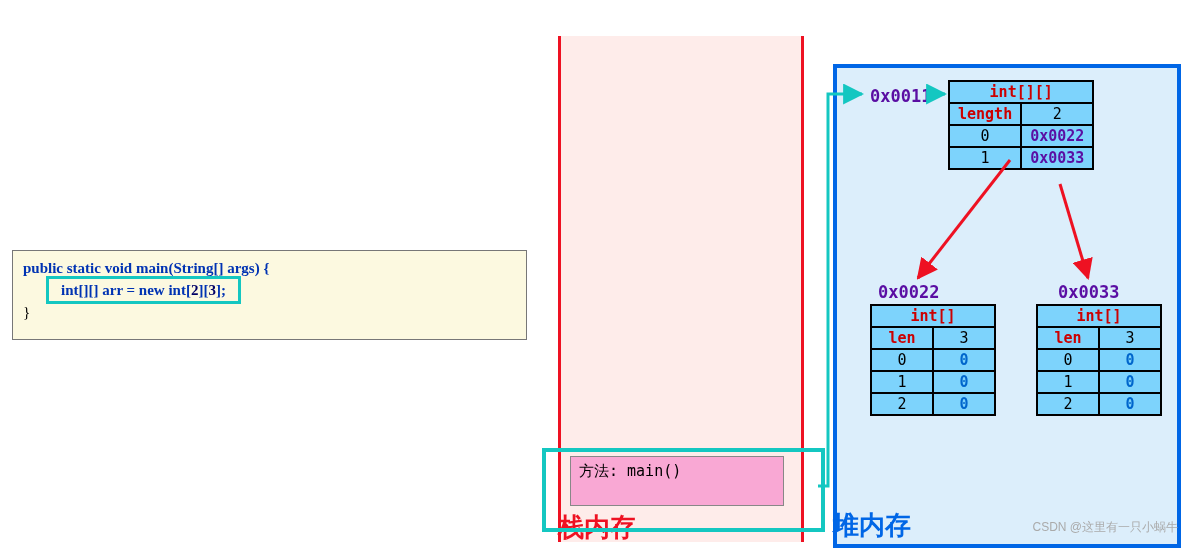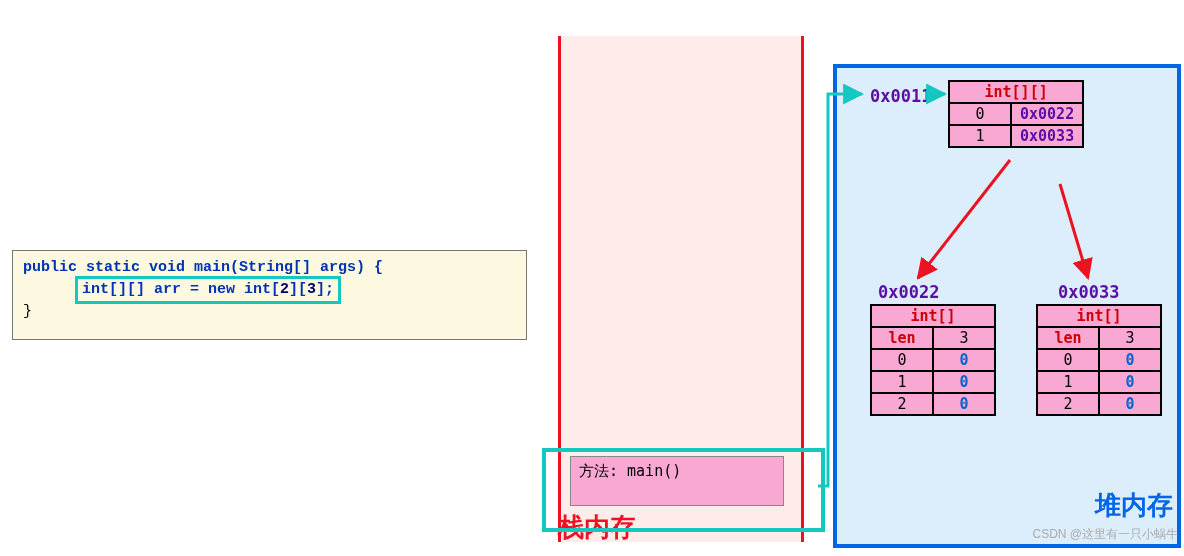--- a/index.html
+++ b/index.html
@@ -1,43 +1,43 @@
 <!DOCTYPE html>
 <html><head>
 <meta charset="utf-8">
 <style>
   html,body{margin:0;padding:0;font-family:"Microsoft YaHei","SimSun",sans-serif;font-size:14px;color:#000}
   .canvas{position:relative;width:1184px;height:556px;background:#fff}
   .title{position:absolute;left:50px;top:4px;color:#c00;font-size:20px;font-weight:700}
   
-  .codebox{position:absolute;left:12px;top:250px;width:515px;height:90px;background:#fcf9e0;border:1px solid #777;padding:6px 10px;box-sizing:border-box;font-family:Liberation Mono, monospace;font-size:15px;line-height:22px}
+  .codebox{position:absolute;left:12px;top:250px;width:515px;height:90px;background:#fcf9e0;border:1px solid #777;padding:6px 10px;box-sizing:border-box;font-family:Liberation Serif, serif;font-size:15px;line-height:22px}
   .kw{color:#0033b3;font-weight:700}
   .type{color:#0033b3;font-weight:700}
   .num{color:#006;font-weight:700}
-  .hl{border:3px solid #14c7c1;display:inline-block;padding:0 4px;margin:-3px 16px}
+  .hl{border:3px solid #14c7c1;display:inline-block;padding:0 12px;margin:-3px 8px}
   
   .stackcol{position:absolute;left:558px;top:36px;width:240px;height:506px;border:3px solid #e12;border-top:none;border-bottom:none;background:#feecea}
   .stacklabel{position:absolute;left:558px;top:510px;width:240px;color:#e12;font-size:26px;font-weight:700}
   
   .stackframe-outer{position:absolute;left:542px;top:448px;width:275px;height:76px;border:4px solid #14c7c1}
   .stackframe{position:absolute;left:570px;top:456px;width:214px;height:50px;background:#f9a8d4;border:1px solid #888;padding:4px 8px;box-sizing:border-box;font-family:Consolas,"Microsoft YaHei",monospace;font-size:15px;line-height:20px}
   .addr{color:#5a0ea3;font-weight:700}
   
   .heap{position:absolute;left:833px;top:64px;width:340px;height:476px;border:4px solid #0066e6;background:#dceefb}
-  .heaplabel{position:absolute;left:833px;top:488px;width:340px;text-align:right;color:#0066e6;font-size:26px;font-weight:700}
+  .heaplabel{position:absolute;left:833px;top:508px;width:340px;text-align:left;color:#0066e6;font-size:26px;font-weight:700}
   
-  table.mem{border-collapse:collapse;background:#f9a8d4}
+  table.mem{border-collapse:collapse;background:#7dd3fc}
   table.mem td,table.mem th{border:2px solid #000;padding:1px 8px;text-align:center;font-family:Consolas,monospace;font-size:15px;min-width:44px}
   .red{color:#c00;font-weight:700}
   .blue{color:#06c;font-weight:700}
   .purple{color:#5a0ea3;font-weight:700}
   .lbl{position:absolute;color:#5a0ea3;font-weight:700;font-family:Consolas,monospace;font-size:17px}
   
   svg.ov{position:absolute;left:0;top:0;width:1184px;height:556px;pointer-events:none}
-  .watermark{position:absolute;right:6px;bottom:13px;color:#aaa;font-size:12px}
+  .watermark{position:absolute;right:6px;bottom:20px;color:#aaa;font-size:12px}
 </style>
 </head>
 <body>
 
 <div class="canvas">
 
 
   <div class="codebox">
     <div>
       <span class="kw">public static void main(String[] args) {</span>
@@ -57,20 +57,24 @@
 
   <div class="heap"></div>
   <div class="heaplabel">堆内存</div>
 
   <div class="lbl" style="left:870px;top:86px">0x0011</div>
 
   <table class="mem" style="position:absolute;left:948px;top:80px">
     <tbody>
         <tr>
           <td colspan="2" class="red">int[][]</td>
+        </tr>
+    <tr>
+          <td class="red">length</td>
+          <td>2</td>
         </tr>
     <tr>
           <td>0</td>
           <td class="purple">0x0022</td>
         </tr>
     <tr>
           <td>1</td>
           <td class="purple">0x0033</td>
         </tr>
   </tbody>

